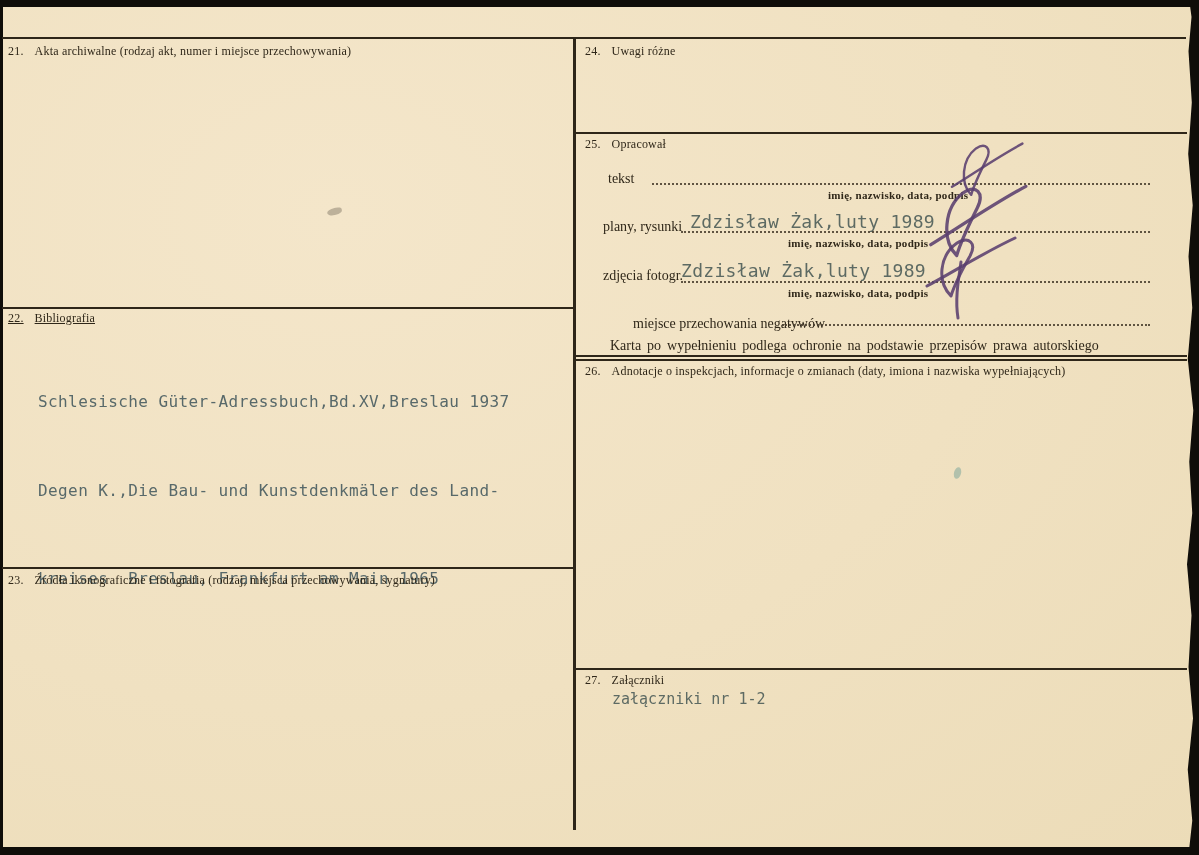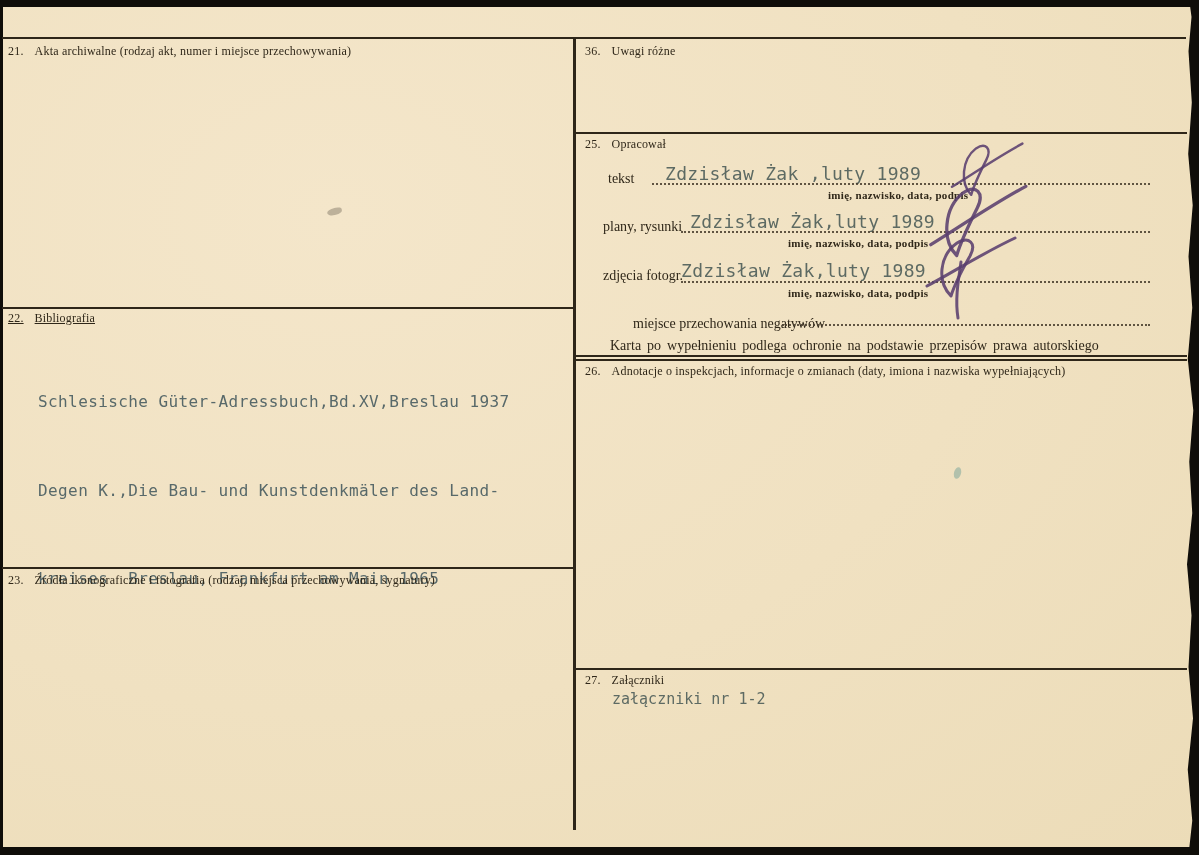--- a/index.html
+++ b/index.html
@@ -101,29 +101,28 @@
     <div>Schlesische Güter-Adressbuch,Bd.XV,Breslau 1937</div>
     <div>Degen K.,Die Bau- und Kunstdenkmäler des Land-</div>
     <div>kreises  Breslau, Frankfurt am Main 1965</div>
   </div>
 
   <div class="sec" id="s23">
     <span class="num">23.</span><span>Źródła ikonograficzne i fotografia (rodzaj, miejsca przechowywania, sygnatury)</span>
   </div>
 
   <div class="sec" id="s24">
-    <span class="num">36.</span><span>Uwagi różne</span>
+    <span class="num">24.</span><span>Uwagi różne</span>
   </div>
 
   <div class="sec" id="s25">
     <span class="num">25.</span><span>Opracował</span>
   </div>
 
   <div class="fld-label" id="lab-tekst">tekst</div>
-  <div class="typed typed-val" id="val-tekst">Zdzisław Żak ,luty 1989</div>
   <div class="dotline" id="dot-1"></div>
   <div class="caption" id="cap-1">imię, nazwisko, data, podpis</div>
 
   <div class="fld-label" id="lab-plany">plany, rysunki</div>
   <div class="typed typed-val" id="val-plany">Zdzisław Żak,luty 1989</div>
   <div class="dotline" id="dot-2"></div>
   <div class="caption" id="cap-2">imię, nazwisko, data, podpis</div>
 
   <div class="fld-label" id="lab-zdj">zdjęcia fotogr.</div>
   <div class="typed typed-val" id="val-zdj">Zdzisław Żak,luty 1989</div>

